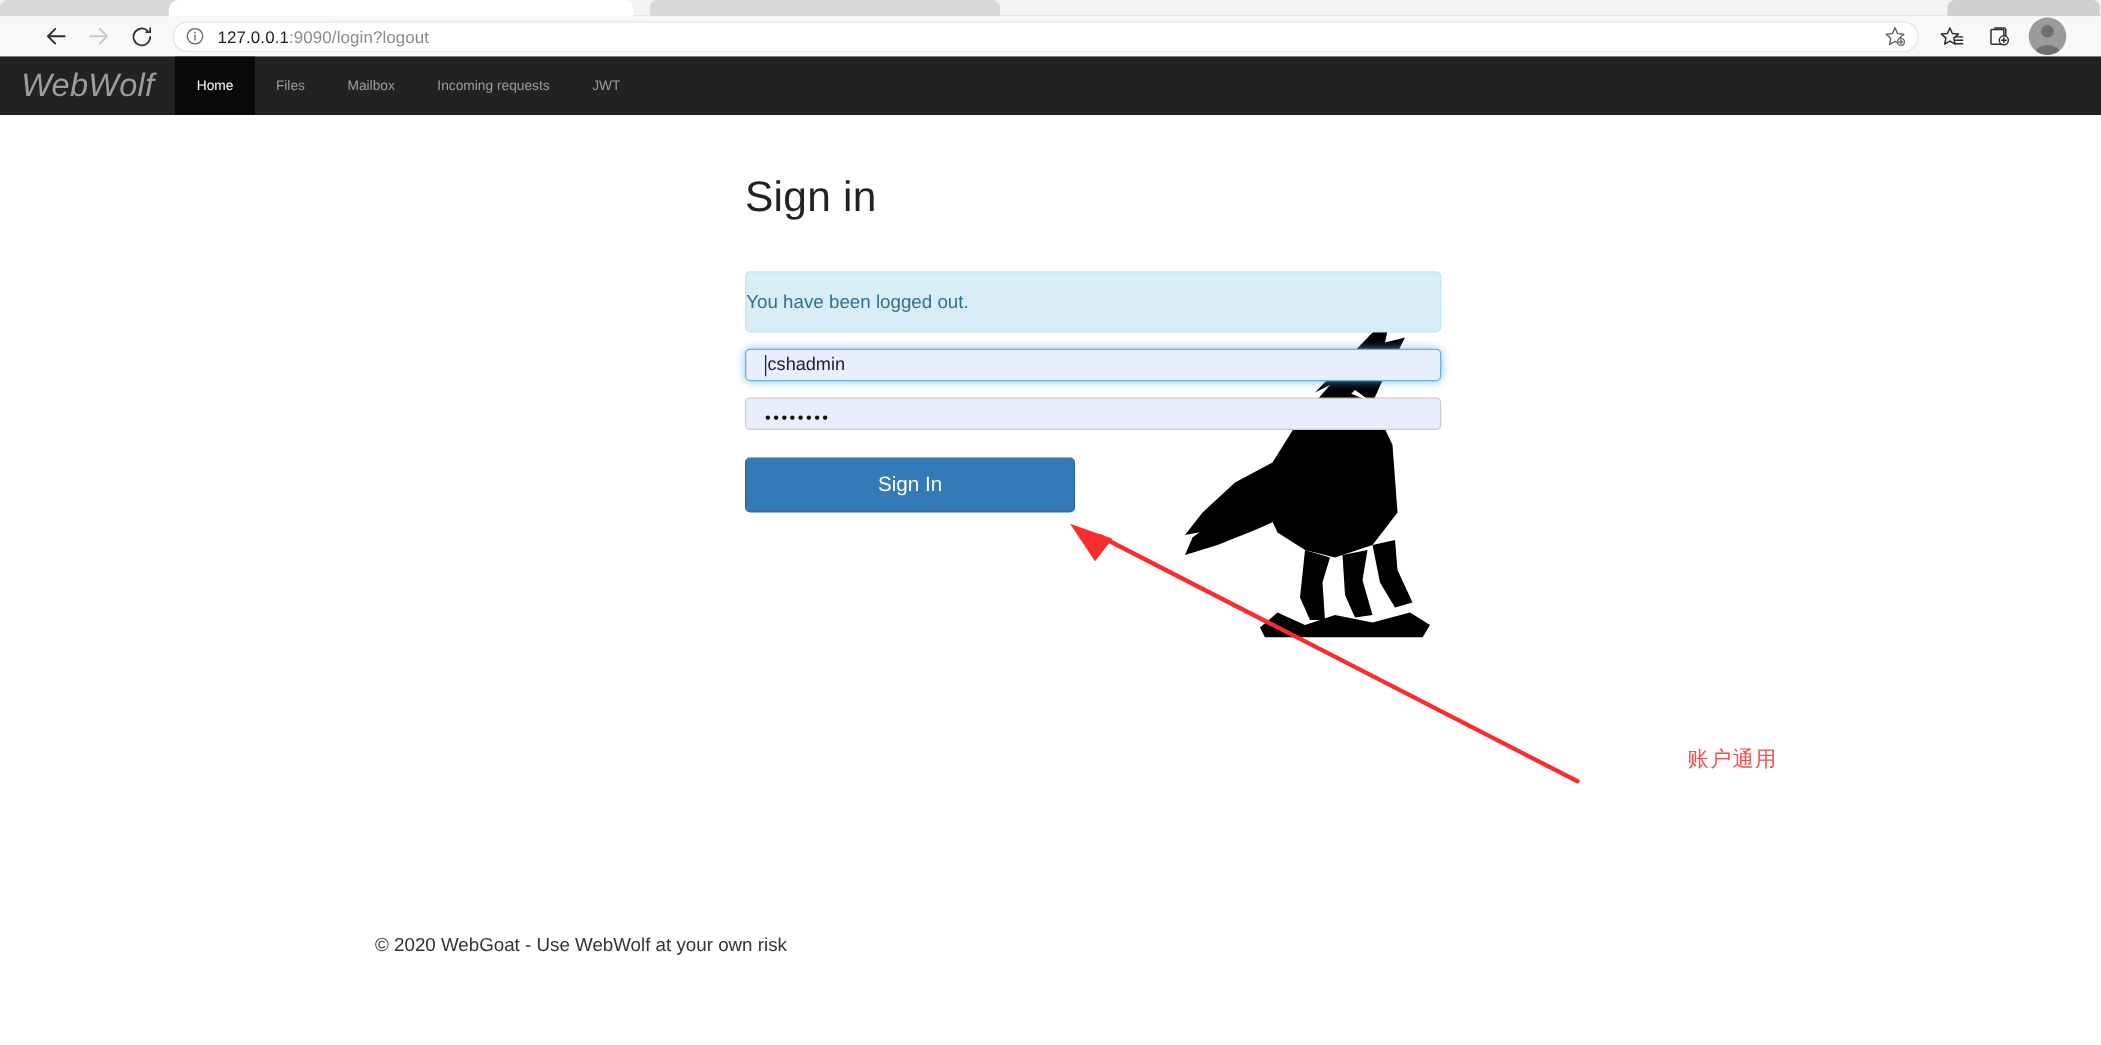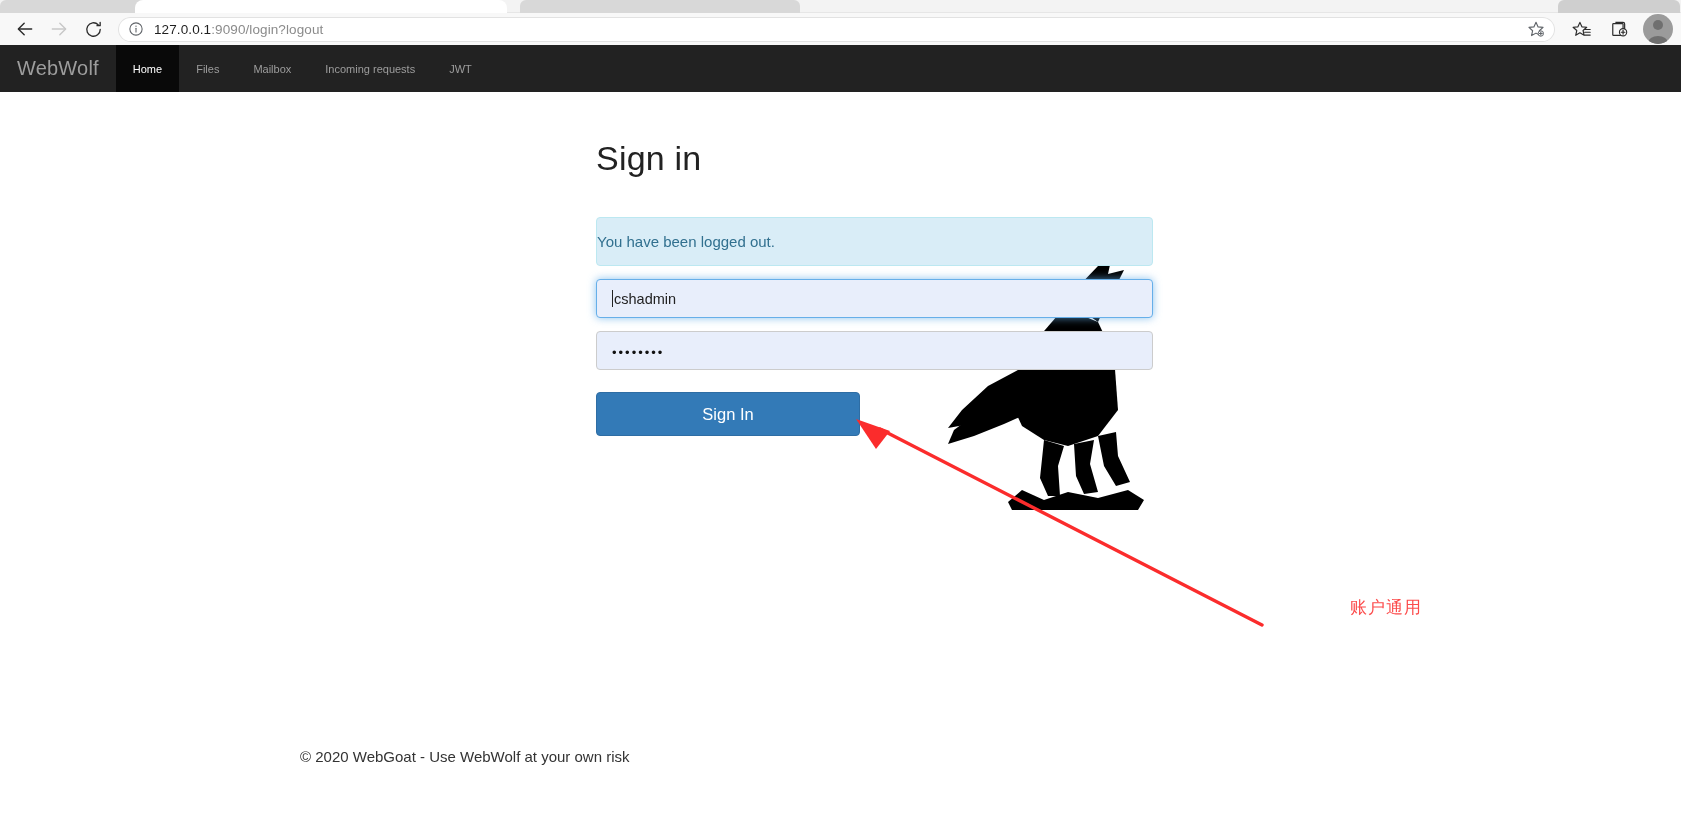--- a/index.html
+++ b/index.html
@@ -35,21 +35,21 @@
     left: 135px; top: 0; width: 372px; height: 13px;
     background: #ffffff;
     border-radius: 8px 8px 0 0;
   }
 
   .toolbar {
     height: 32px;
     background: #f8f8f8;
     display: flex;
     align-items: center;
-    padding: 0 8px;
+    padding: 0 28px;
     position: relative;
   }
   .nav-btn {
     width: 34px; height: 30px;
     display: flex; align-items: center; justify-content: center;
     color: #2b2b2b;
     flex: none;
   }
   .nav-btn.disabled { color: #c7c7c7; }
   .nav-btn svg { display: block; }
@@ -128,22 +128,23 @@
   .navbar {
     height: 47px;
     background: #222222;
     display: flex;
     align-items: stretch;
   }
   .brand {
     display: flex; align-items: center;
     padding: 0 17px;
     color: #9d9d9d;
-    font-size: 20px;
+    font-size: 26px;
     letter-spacing: .2px;
+    font-style: italic;
   }
   .nav-item {
     display: flex; align-items: center;
     padding: 0 17px;
     color: #9d9d9d;
     font-size: 11px;
   }
   .nav-item.active {
     background: #090909;
     color: #ffffff;
@@ -194,21 +195,21 @@
     color: #31708f;
     font-size: 15px;
     display: flex;
     align-items: center;
     position: relative;
     z-index: 3;
   }
 
   .field {
     width: 557px;
-    height: 39px;
+    height: 26px;
     border-radius: 4px;
     margin-top: 13px;
     display: flex;
     align-items: center;
     padding-left: 15px;
     font-size: 14.5px;
     color: #222222;
     background: #e8eefb;
     border: 1px solid #cccccc;
     position: relative;

